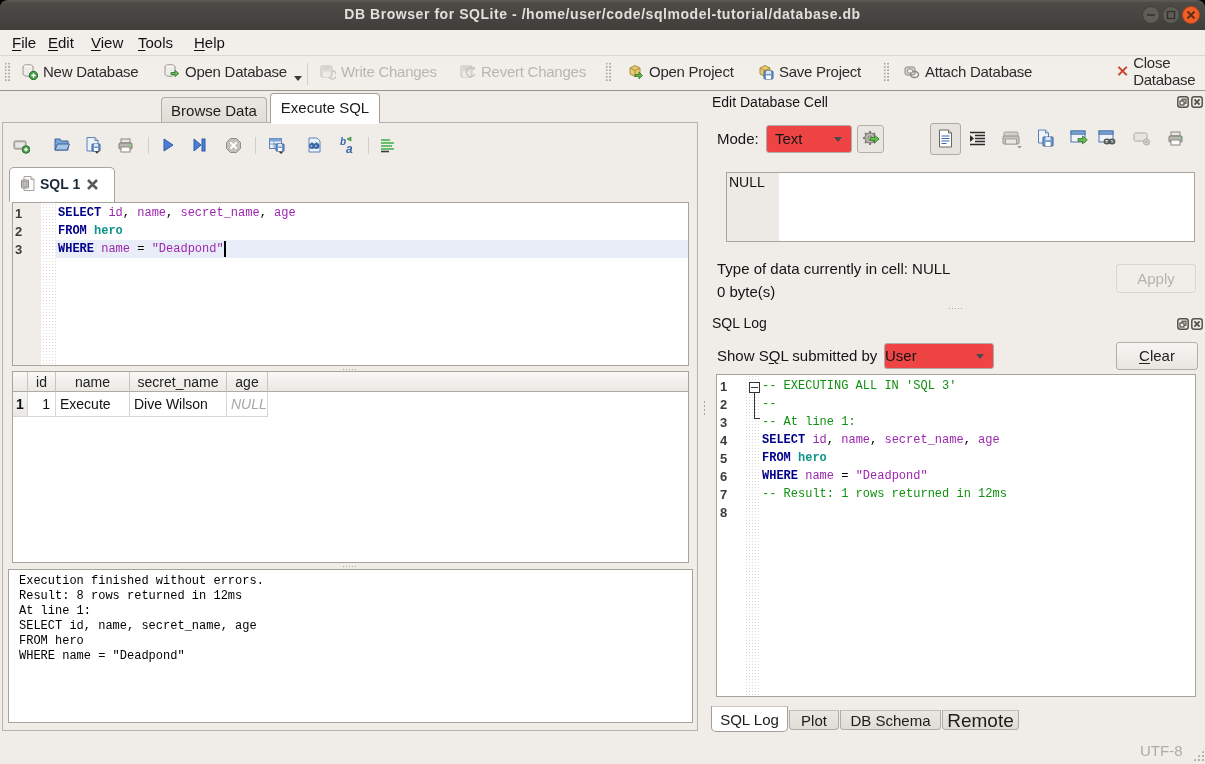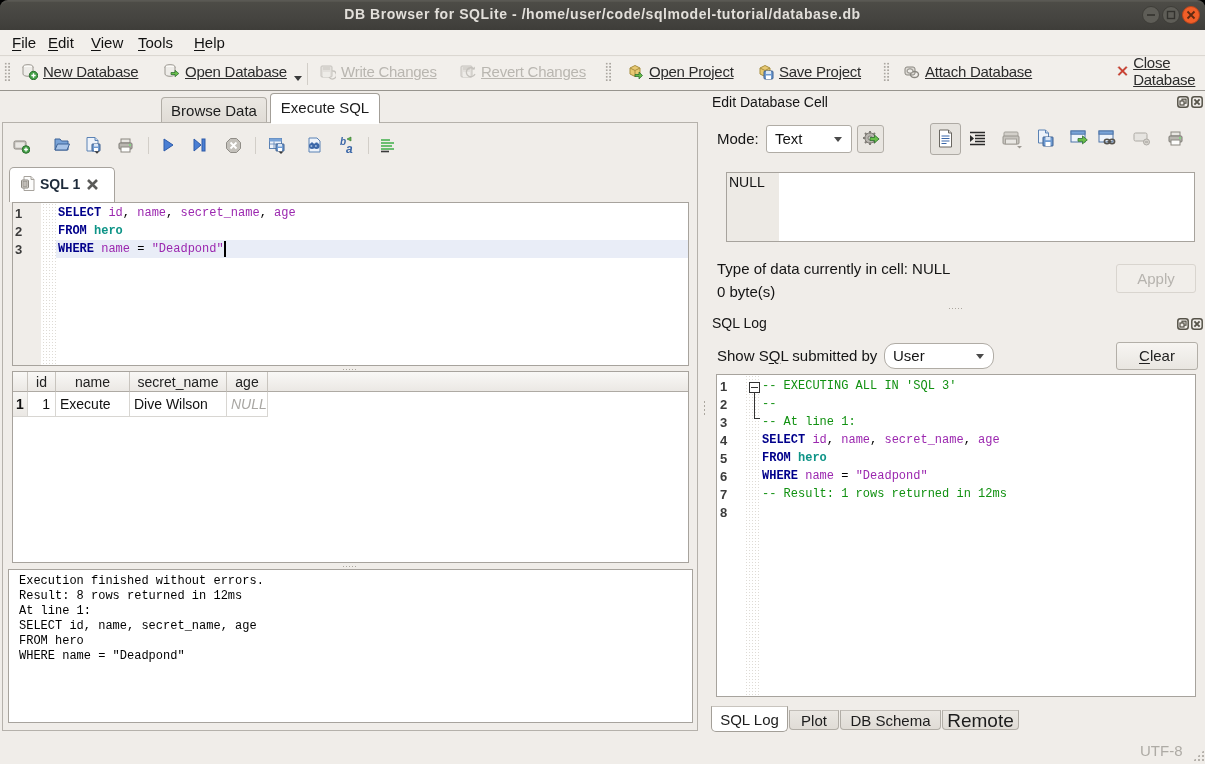--- a/index.html
+++ b/index.html
@@ -23,21 +23,21 @@
   }
   .winbtn { top:6px; width:18px; height:18px; border-radius:50%; }
   .winbtn svg { position:absolute; left:0; top:0; }
 
   
   #menubar { left:0; top:30px; width:1205px; height:26px; background:#f2efeb; border-bottom:1px solid #dbd7d1; }
   .menuitem { position:absolute; top:30px; height:26px; line-height:26px; font-size:15px; color:#111; }
 
   
   #toolbar { left:0; top:57px; width:1205px; height:34px; background:#f2efeb; border-bottom:1px solid #97948e; }
-  .tbtn { position:absolute; top:0; height:34px; display:flex; align-items:center; gap:5px; font-size:15px; letter-spacing:-0.25px; color:#2c2c2c;text-decoration:underline; }
+  .tbtn { position:absolute; top:0; height:34px; display:flex; align-items:center; gap:5px; font-size:15px; letter-spacing:-0.25px; color:#2c2c2c; }
   .tbtn.dis { color:#b9b6b0; }
   .handle { position:absolute; top:7px; width:7px; height:19px;
     background-image:radial-gradient(#aba7a1 1px, transparent 1.2px);
     background-size:3.4px 3.3px; }
   .tsep { position:absolute; top:6px; width:1px; height:22px; background:#d2cec8; }
 
   
   .tab { position:absolute; font-size:15px; color:#1c1c1c; text-align:center;
     border:1px solid #b1ada6; border-bottom:none; border-radius:4px 4px 0 0;
     background:linear-gradient(#eae7e2,#e0dcd6); }
@@ -60,21 +60,21 @@
   .tbl { color:#0e9487; font-weight:bold; }
   .cmt { color:#119111; }
 
   
   .hcell { position:absolute; background:linear-gradient(#f9f8f6,#ebe8e4); border-right:1px solid #c8c4be; border-bottom:1px solid #aeaaa4; font-size:14px; color:#222; text-align:center; line-height:20px; }
   .dcell { position:absolute; background:#fff; border-right:1px solid #d8d6d2; border-bottom:1px solid #d8d6d2; font-size:14px; color:#111; line-height:24px; }
 
   
   .secttl { position:absolute; font-size:14px; color:#141414; }
   .label15 { position:absolute; font-size:15px; color:#141414; }
-  .combo { position:absolute; background:#ffffff; border:1px solid #b0aca5; border-radius:3px; font-size:15px; color:#141414; }
+  .combo { position:absolute; background:#ef4444; border:1px solid #b0aca5; border-radius:3px; font-size:15px; color:#141414; }
   .combo .arr { position:absolute; right:9px; top:50%; margin-top:-2px; width:0; height:0; border-left:4px solid transparent; border-right:4px solid transparent; border-top:5px solid #4a4a4a; }
   .btn { position:absolute; border:1px solid #b3afa8; border-radius:3px; background:linear-gradient(#f7f5f2,#e9e6e1); font-size:15px; color:#222; text-align:center; }
   .btn.dis { background:#f1eeea; border-color:#d9d5cf; color:#b6b3ae; }
   .dots-h { position:absolute; width:16px; height:3px; background-image:radial-gradient(#aba79f 0.8px, transparent 1px); background-size:3px 3px; }
   .dots-v { position:absolute; width:3px; height:16px; background-image:radial-gradient(#aba79f 0.8px, transparent 1px); background-size:3px 4px; }
 </style>
 </head>
 <body>
 <div class="abs" id="corners"></div>
 <div class="abs" id="titlebar"></div>
@@ -383,21 +383,21 @@
 <div class="abs" style="left:729px; top:174px; font-size:14px; color:#141414;">NULL</div>
 
 <div class="label15" style="left:717px; top:260px;">Type of data currently in cell: NULL</div>
 <div class="label15" style="left:717px; top:283px;">0 byte(s)</div>
 <div class="btn dis" style="left:1116px; top:264px; width:80px; height:29px; line-height:27px;">Apply</div>
 
 <div class="dots-h" style="left:948px; top:307px;"></div>
 
 <div class="secttl" style="left:712px; top:315px;">SQL Log</div>
 <div class="label15" style="left:717px; top:347px;">Show S<span class="mn">Q</span>L submitted by</div>
-<div class="combo" style="left:884px; top:343px; width:110px; height:26px; line-height:24px; padding-left:8px;border-radius:11px;">User<span class="arr"></span></div>
+<div class="combo" style="left:884px; top:343px; width:110px; height:26px; line-height:24px; padding-left:0;">User<span class="arr"></span></div>
 <div class="btn" style="left:1116px; top:342px; width:82px; height:28px; line-height:26px;"><span class="mn">C</span>lear</div>
 
 <div class="frame" style="left:716px; top:374px; width:480px; height:323px;"></div>
 <div class="abs" style="left:717px; top:375px; width:28px; height:321px; background:#fff;"></div>
 <div class="abs fold" style="left:745px; top:375px; width:15px; height:321px;"></div>
 <div class="lnum" style="left:720px; top:379px;">1</div>
 <div class="lnum" style="left:720px; top:397px;">2</div>
 <div class="lnum" style="left:720px; top:415px;">3</div>
 <div class="lnum" style="left:720px; top:433px;">4</div>
 <div class="lnum" style="left:720px; top:451px;">5</div>

